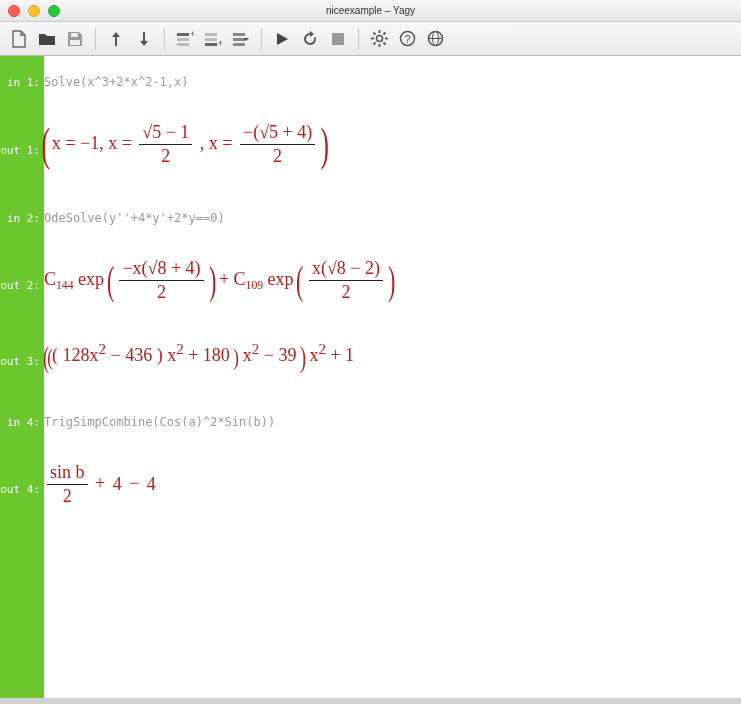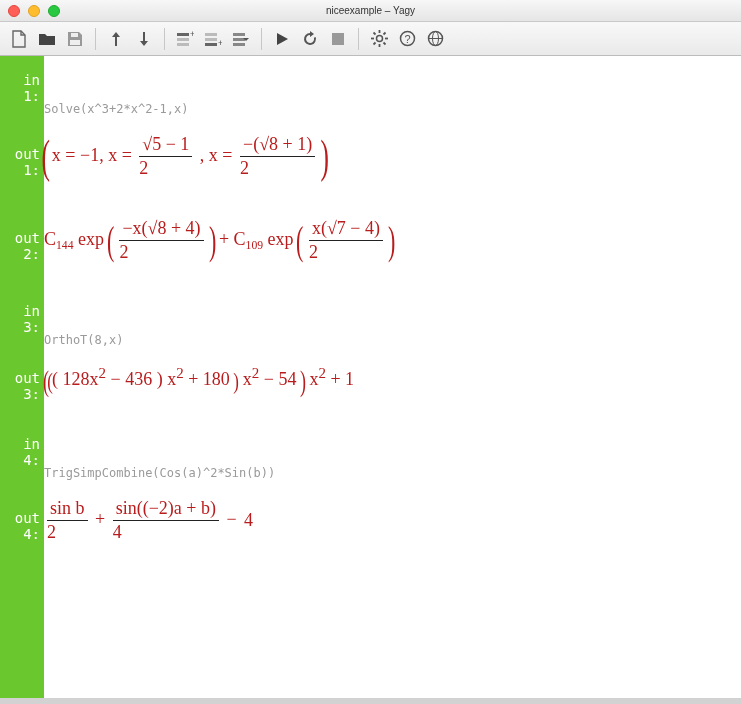--- a/index.html
+++ b/index.html
@@ -75,53 +75,52 @@
       align-items: center;
     }
     .label {
       width: 44px;
       margin-left: -44px;
       flex-shrink: 0;
       text-align: right;
       padding-right: 4px;
       color: #fff;
       font-family: Menlo, Monaco, monospace;
-      font-size: 14px;
+      font-size: 11px;
     }
     .row-content {
       flex: 1;
       padding-left: 9px;
     }
     .code {
       font-family: Menlo, Monaco, monospace;
       font-size: 12px;
       color: #9a9a9a;
-      padding: 4px 0;
-      margin-top: 42px;
+      padding: 19px 0;
     }
     .math-out {
       font-family: "Times New Roman", Times, serif;
       font-size: 18px;
       color: #b91c1c;
       padding: 14px 0 24px 0;
     }
     .input-cell {
       padding: 4px 0;
     }
     .input-field {
       width: 100%;
       height: 16px;
       border: 1px solid #7bb7e6;
       box-shadow: 0 0 3px rgba(100,160,220,0.7);
       outline: none;
       font-family: Menlo, Monaco, monospace;
       font-size: 12px;
       padding: 0 2px;
     }
-    .frac { display: inline-block; vertical-align: middle; margin: 0 3px;}
+    .frac { display: inline-block; text-align: center; vertical-align: middle; margin: 0 3px;}
     .frac .num { display: block; border-bottom: 1px solid #222; padding: 0 3px; line-height: 1.2;}
     .frac .den { display: block; padding-top: 1px; line-height: 1.2;}
     .paren-big {
       display: inline-block;
       font-size: 46px;
       line-height: 46px;
       vertical-align: middle;
       font-weight: 100;
       transform: scaleX(0.55);
       margin: 0 -6px;
@@ -276,71 +275,71 @@
       <div class="row-content code">Solve(x^3+2*x^2-1,x)</div>
     </div>
 
     <div class="row">
       <div class="label">out 1:</div>
       <div class="row-content math-out">
         <span class="paren-big">(</span>
         <span>x = </span><span>−1</span><span>, x = </span>
         <span class="frac"><span class="num">√5 − 1</span><span class="den">2</span></span>
         <span> , x = </span>
-        <span class="frac"><span class="num">−(√8 + 1)</span><span class="den">2</span></span>
+        <span class="frac"><span class="num">−(√5 + 4)</span><span class="den">2</span></span>
         <span class="paren-big">)</span>
       </div>
     </div>
 
+    <div class="row">
+      <div class="label">in  2:</div>
+      <div class="row-content code">OdeSolve(y''+4*y'+2*y==0)</div>
+    </div>
 
     <div class="row">
       <div class="label">out 2:</div>
       <div class="row-content math-out">
         <span>C</span><sub>144</sub><span> exp</span>
         <span class="paren-med">(</span>
         <span class="frac"><span class="num">−x(√8 + 4)</span><span class="den">2</span></span>
         <span class="paren-med">)</span>
         <span> + </span>
         <span>C</span><sub>109</sub><span> exp</span>
         <span class="paren-med">(</span>
-        <span class="frac"><span class="num">x(√7 − 4)</span><span class="den">2</span></span>
+        <span class="frac"><span class="num">x(√8 − 2)</span><span class="den">2</span></span>
         <span class="paren-med">)</span>
       </div>
     </div>
 
-    <div class="row">
-      <div class="label">in  3:</div>
-      <div class="row-content code">OrthoT(8,x)</div>
-    </div>
 
     <div class="row">
       <div class="label">out 3:</div>
       <div class="row-content math-out">
         <span class="paren-s1">(</span><span class="paren-s2">(</span><span>(</span>
         <span>128x</span><sup>2</sup><span> − 436</span>
         <span>)</span>
         <span>x</span><sup>2</sup><span> + 180</span>
         <span class="paren-s2">)</span>
-        <span>x</span><sup>2</sup><span> − 54</span>
+        <span>x</span><sup>2</sup><span> − 39</span>
         <span class="paren-s1">)</span>
         <span>x</span><sup>2</sup><span> + 1</span>
       </div>
     </div>
 
     <div class="row">
       <div class="label">in  4:</div>
       <div class="row-content code">TrigSimpCombine(Cos(a)^2*Sin(b))</div>
     </div>
 
     <div class="row">
       <div class="label">out 4:</div>
       <div class="row-content math-out">
         <span class="frac"><span class="num">sin b</span><span class="den">2</span></span>
         <span> + </span>
-        <span class="frac"><span class="num">sin((−2)a + b)</span><span class="den">4</span></span>
+        <span class="frac"><span class="den">4</span></span>
         <span> − </span>
         <span class="frac"><span class="den">4</span></span>
       </div>
     </div>
 
 
   </div>
 </div>
 
 </body></html>

